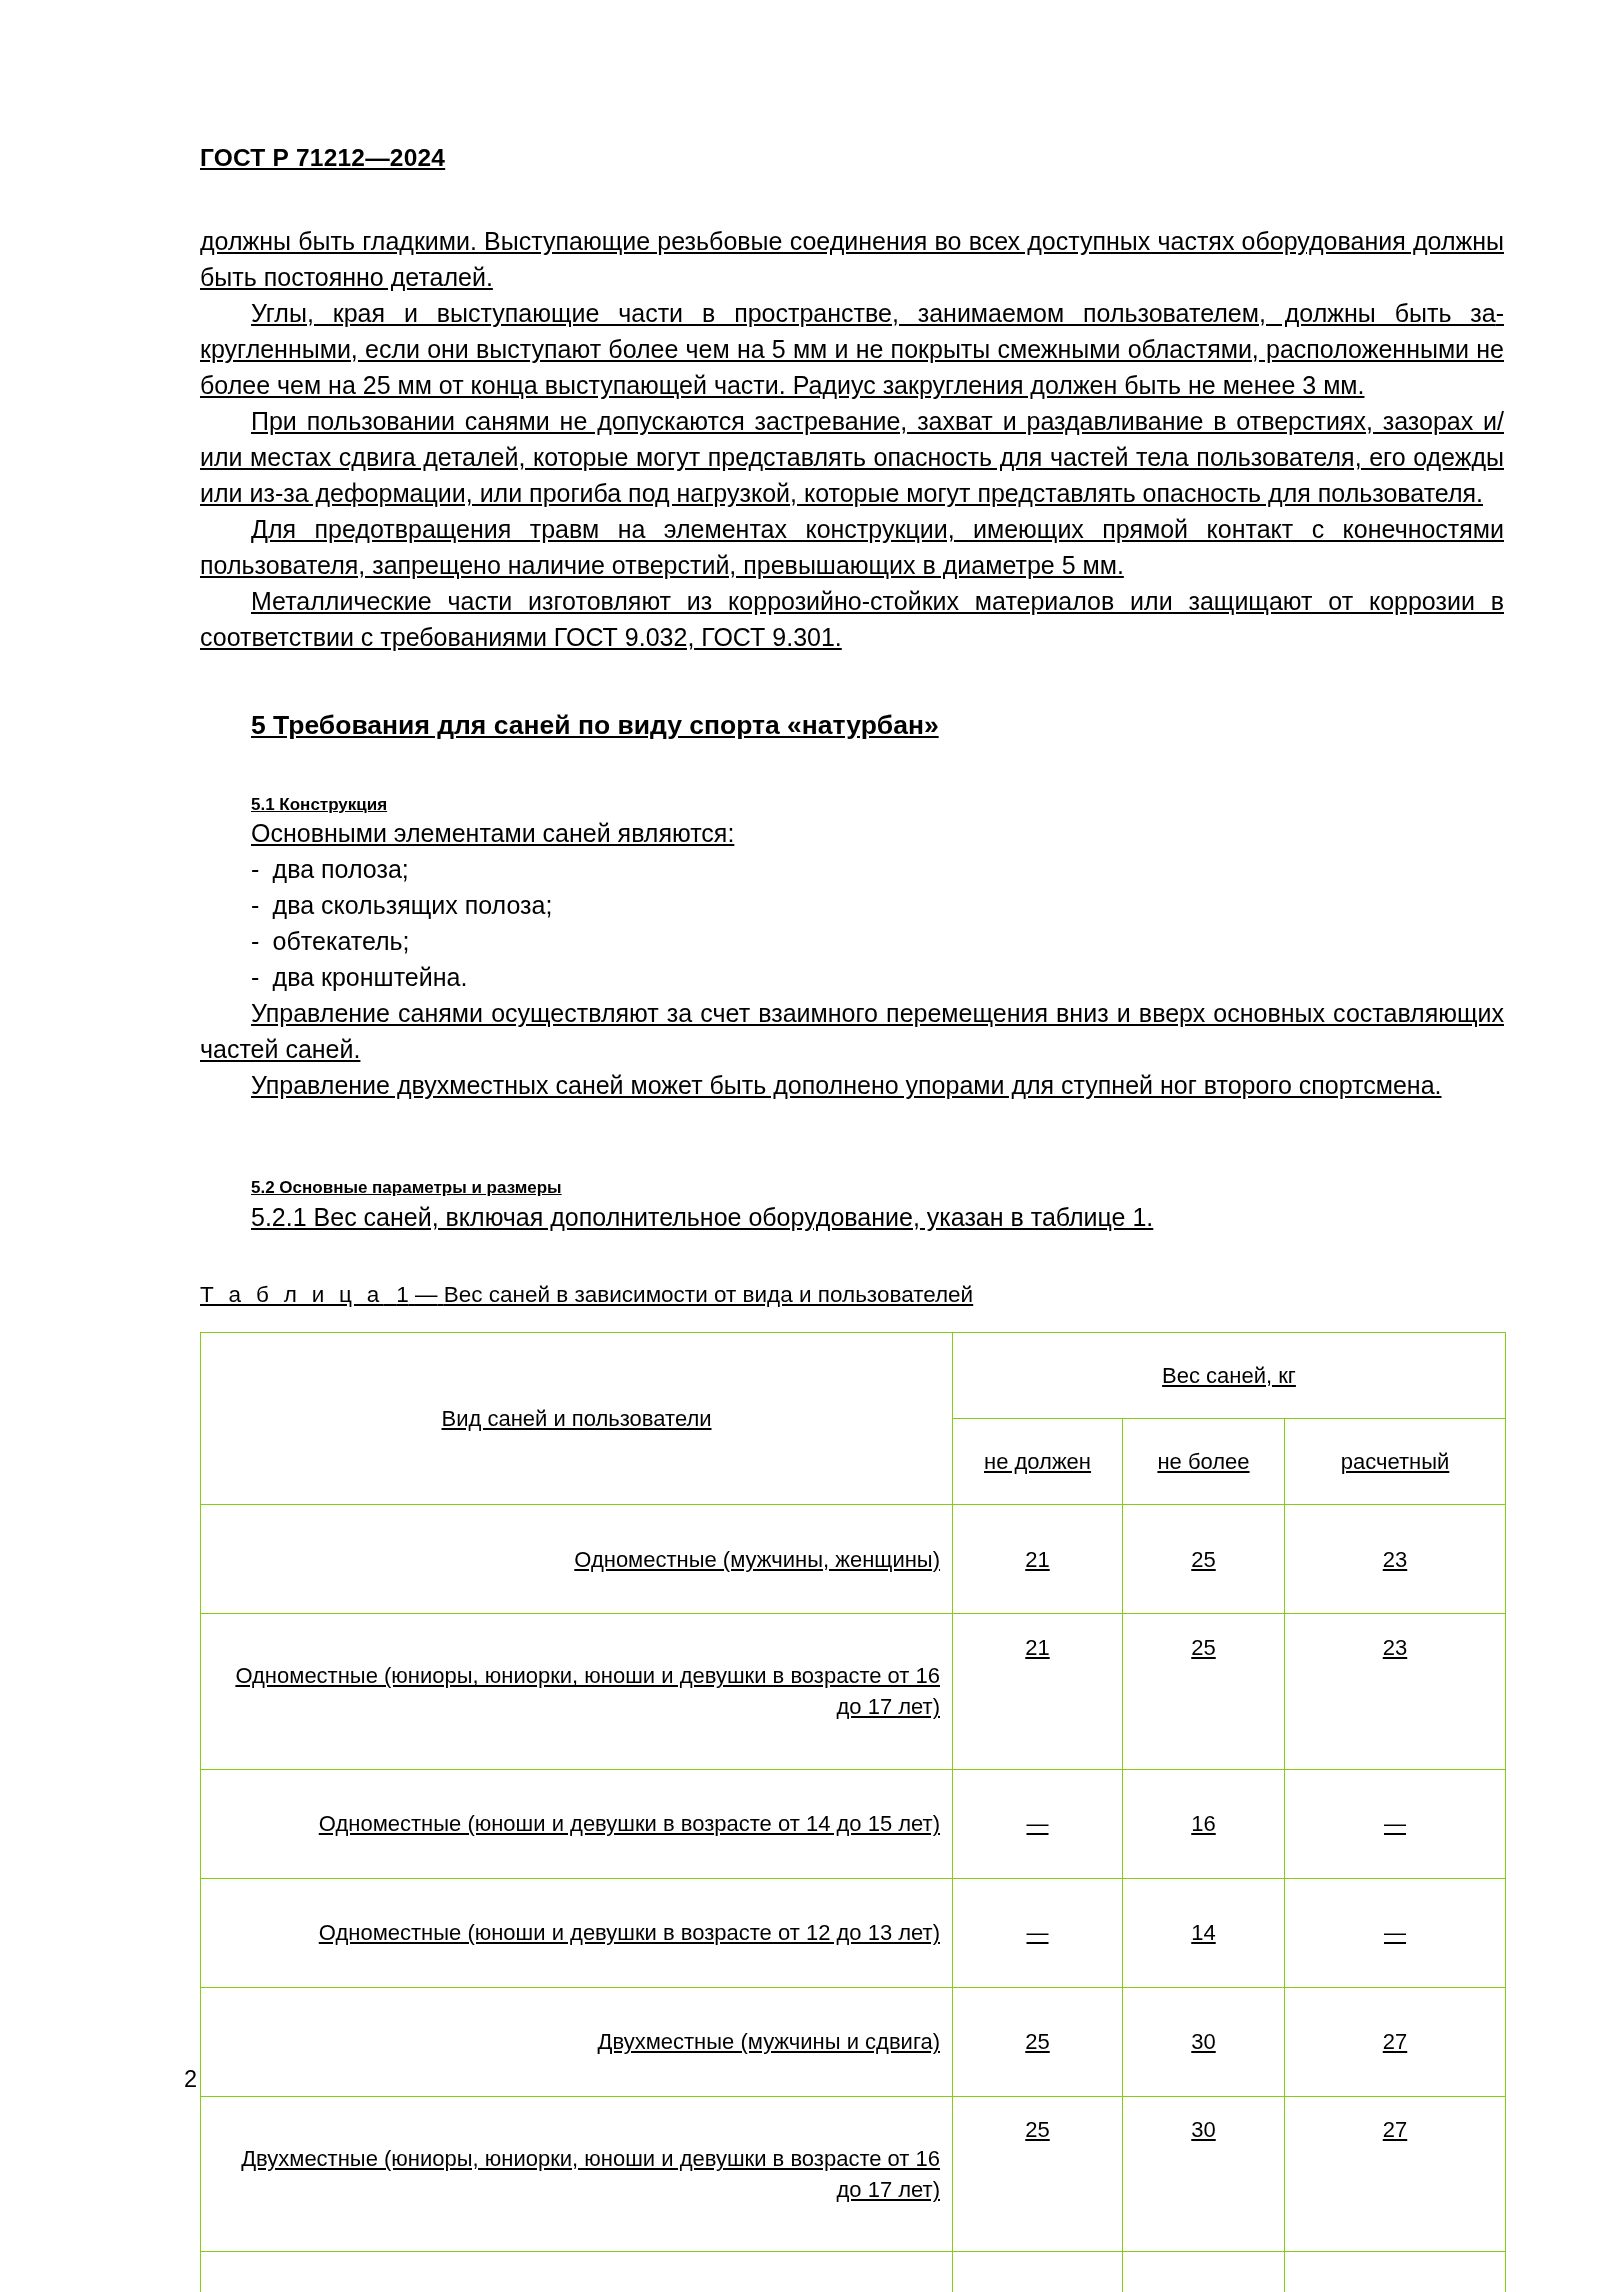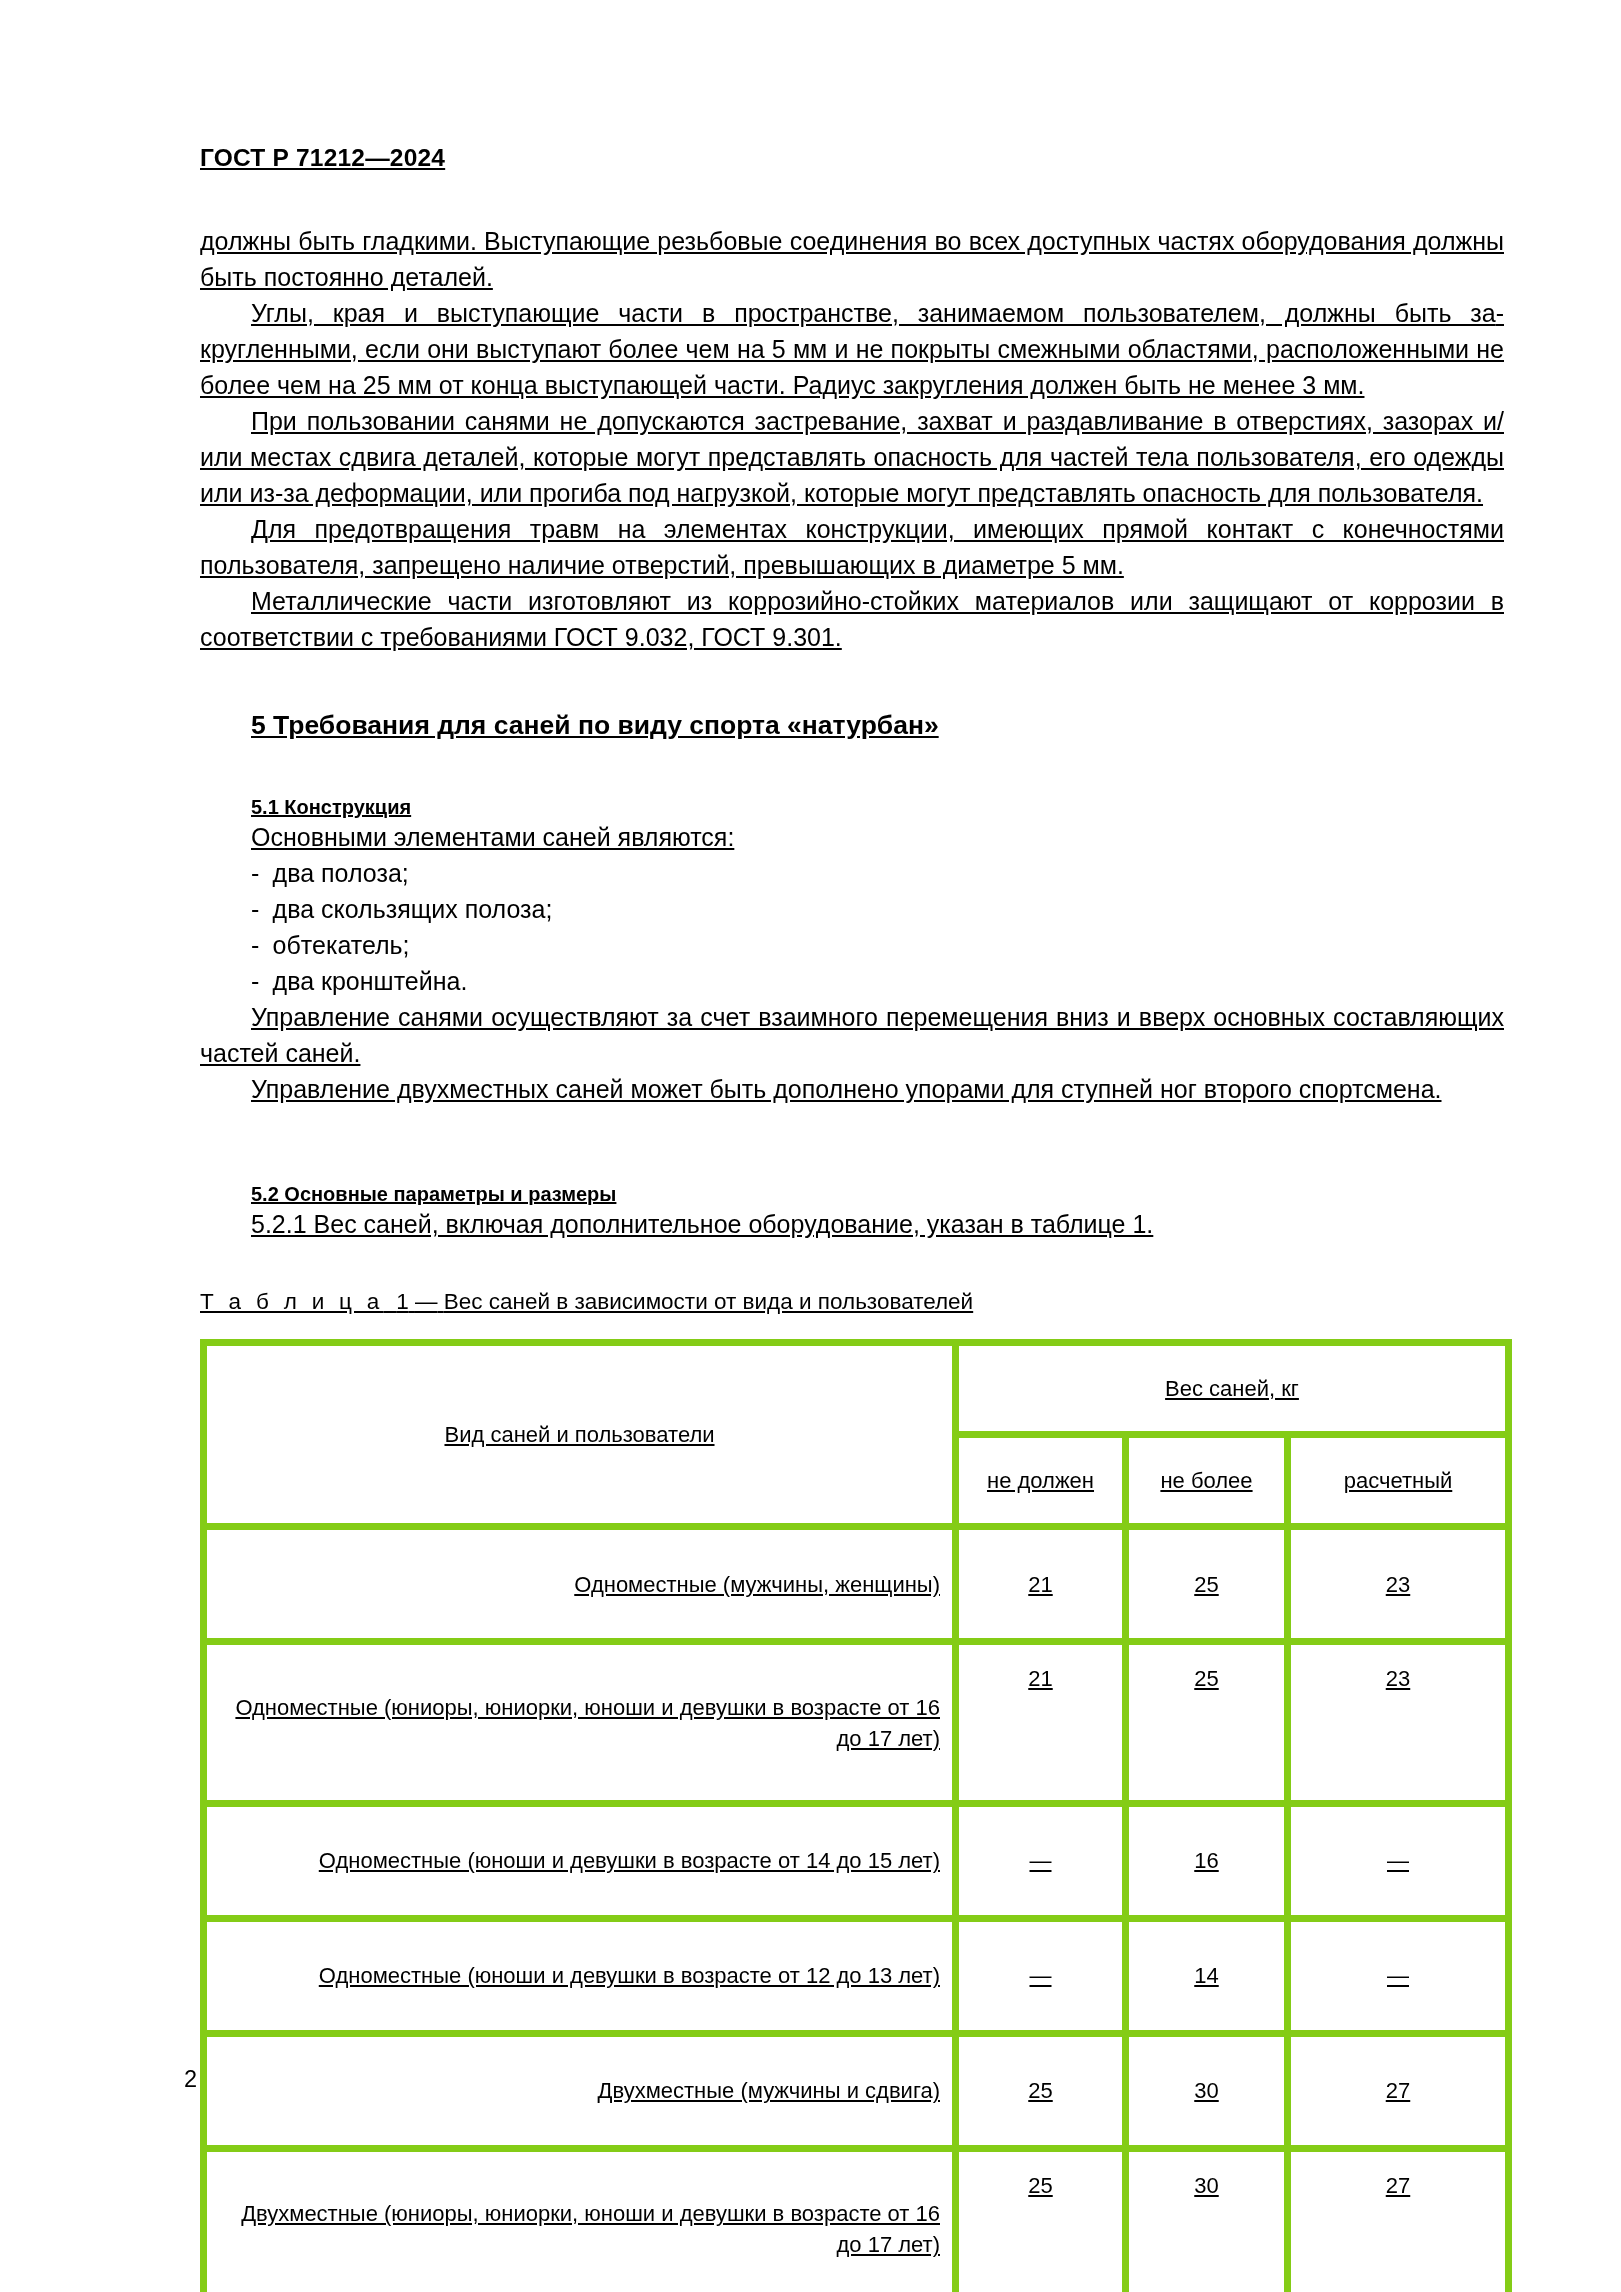--- a/index.html
+++ b/index.html
@@ -45,21 +45,21 @@
   p.indent {
     text-indent: 51px;
   }
   .h2 {
     font-size: 26.5px;
     font-weight: bold;
     margin: 55px 0 0 51px;
     line-height: 1.2;
   }
   .h3 {
-    font-size: 20px;
+    font-size: 17px;
     font-weight: bold;
     margin: 75px 0 0 51px;
     line-height: 1.2;
   }
   .gap-after-h2 { margin-top: 53px; }
   .gap-sm { margin-top: 25.5px; }
   .gap-md { margin-top: 29px; }
   ul.dash-list {
     list-style: none;
     margin: 0;
@@ -89,21 +89,21 @@
     letter-spacing: 4.3px;
   }
   table.gost {
     border-collapse: collapse;
     width: 1304px;
     table-layout: fixed;
     font-size: 22px;
   }
   table.gost th,
   table.gost td {
-    border: 7px solid #84cc16;
+    border: 1px solid #84cc16;
     padding: 12px;
     vertical-align: middle;
   }
   table.gost th {
     font-weight: normal;
     text-align: center;
   }
   th.col-kind {
     height: 122px;
   }

